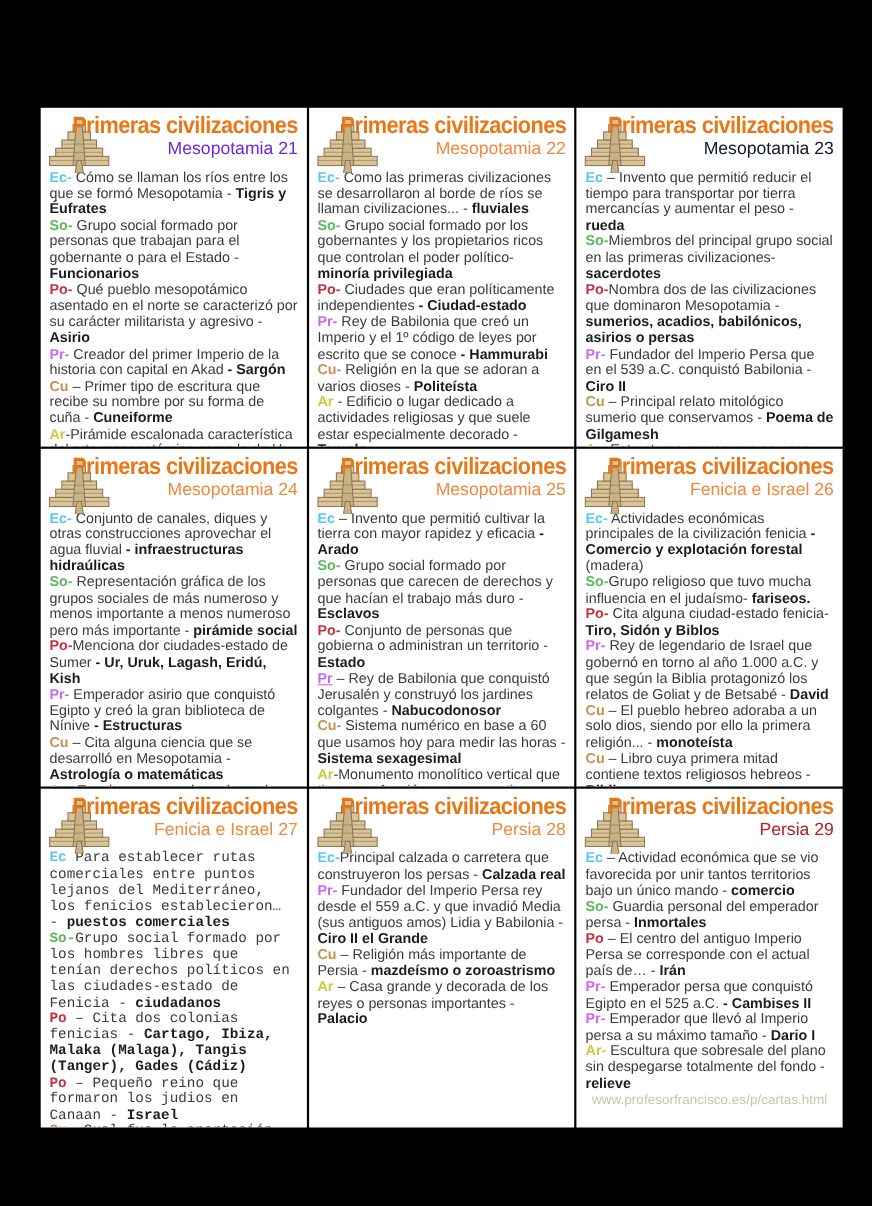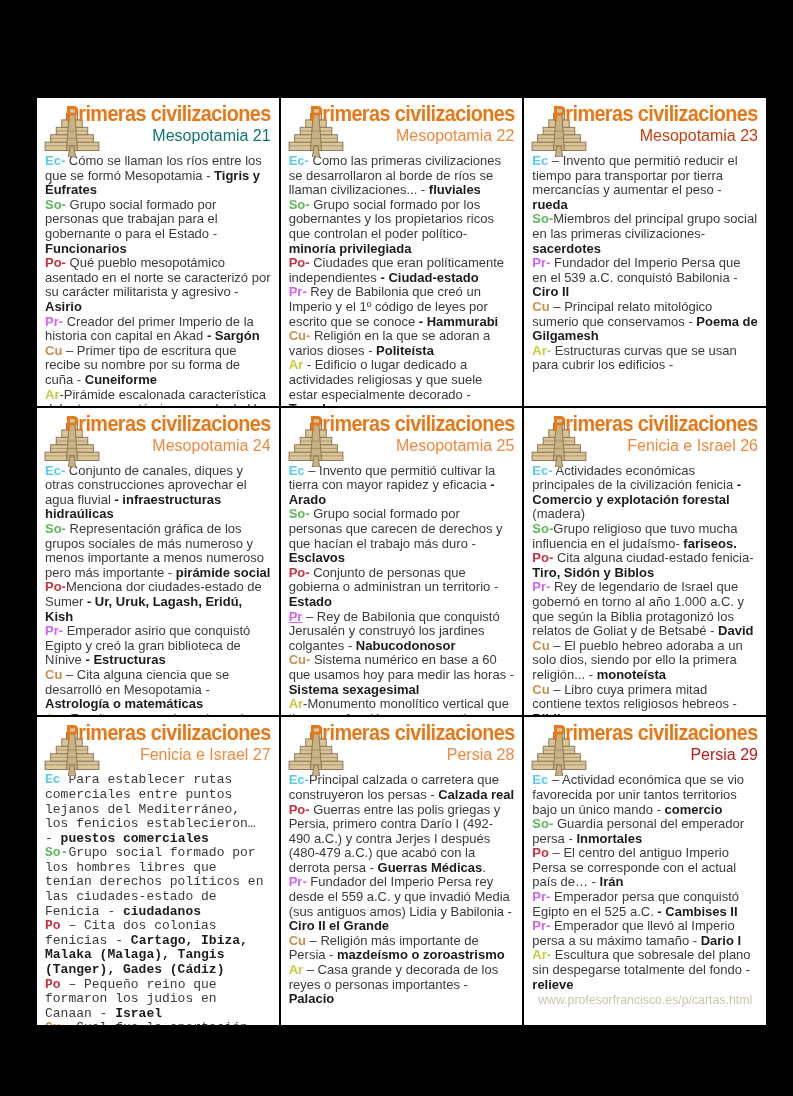--- a/index.html
+++ b/index.html
@@ -84,21 +84,21 @@
           <rect x="24" y="9" width="12" height="7"></rect>
           <rect x="26" y="4" width="8" height="5"></rect>
           <polygon points="27,9 33,9 36,49 24,49" fill="#C8B284"></polygon>
           <polygon points="28,44 32,44 34,56 26,56" fill="#C8B284"></polygon>
         </g>
         <line x1="1" y1="44" x2="59" y2="44" stroke="#8A7354" stroke-width="0.6"></line>
         <line x1="7" y1="36" x2="53" y2="36" stroke="#8A7354" stroke-width="0.6"></line>
         <line x1="13" y1="28" x2="47" y2="28" stroke="#8A7354" stroke-width="0.6"></line>
       </svg>
       <span class="card-title" style="color: rgb(232, 120, 23);">Primeras civilizaciones</span>
-      <span class="card-subtitle" style="color: #0f766e;">Mesopotamia 21</span>
+      <span class="card-subtitle" style="color: #6d28d9;">Mesopotamia 21</span>
     </div>
     <div class="card-body" style="color: rgb(58, 58, 58);">
         <div class="item"><span class="prefix" style="color: rgb(91, 200, 240);">Ec-</span> Cómo se llaman los ríos entre los que se formó Mesopotamia - <b>Tigris y Éufrates</b></div>
         <div class="item"><span class="prefix" style="color: rgb(92, 184, 92);">So-</span> Grupo social formado por personas que trabajan para el gobernante o para el Estado - <b>Funcionarios</b></div>
         <div class="item"><span class="prefix" style="color: rgb(195, 50, 64);">Po-</span> Qué pueblo mesopotámico asentado en el norte se caracterizó por su carácter militarista y agresivo - <b>Asirio</b></div>
         <div class="item"><span class="prefix" style="color: rgb(204, 102, 238);">Pr-</span> Creador del primer Imperio de la historia con capital en Akad <b>- Sargón</b></div>
         <div class="item"><span class="prefix" style="color: rgb(200, 144, 80);">Cu</span> – Primer tipo de escritura que recibe su nombre por su forma de cuña - <b>Cuneiforme</b></div>
         <div class="item"><span class="prefix" style="color: rgb(201, 201, 62);">Ar</span>-Pirámide escalonada característica del arte mesopotámico como la de Ur - </div>
       </div>
 
@@ -146,25 +146,26 @@
           <rect x="24" y="9" width="12" height="7"></rect>
           <rect x="26" y="4" width="8" height="5"></rect>
           <polygon points="27,9 33,9 36,49 24,49" fill="#C8B284"></polygon>
           <polygon points="28,44 32,44 34,56 26,56" fill="#C8B284"></polygon>
         </g>
         <line x1="1" y1="44" x2="59" y2="44" stroke="#8A7354" stroke-width="0.6"></line>
         <line x1="7" y1="36" x2="53" y2="36" stroke="#8A7354" stroke-width="0.6"></line>
         <line x1="13" y1="28" x2="47" y2="28" stroke="#8A7354" stroke-width="0.6"></line>
       </svg>
       <span class="card-title" style="color: rgb(232, 120, 23);">Primeras civilizaciones</span>
-      <span class="card-subtitle" style="color: #c2410c;">Mesopotamia 23</span>
+      <span class="card-subtitle" style="color: #0f172a;">Mesopotamia 23</span>
     </div>
     <div class="card-body" style="color: rgb(58, 58, 58);">
         <div class="item"><span class="prefix" style="color: rgb(91, 200, 240);">Ec</span> – Invento que permitió reducir el tiempo para transportar por tierra mercancías y aumentar el peso - <b>rueda</b></div>
         <div class="item"><span class="prefix" style="color: rgb(92, 184, 92);">So-</span>Miembros del principal grupo social en las primeras civilizaciones- <b>sacerdotes</b></div>
+        <div class="item"><span class="prefix" style="color: rgb(195, 50, 64);">Po-</span>Nombra dos de las civilizaciones que dominaron Mesopotamia - <b>sumerios, acadios, babilónicos, asirios o persas</b></div>
         <div class="item"><span class="prefix" style="color: rgb(204, 102, 238);">Pr-</span> Fundador del Imperio Persa que en el 539 a.C. conquistó Babilonia - <b>Ciro II</b></div>
         <div class="item"><span class="prefix" style="color: rgb(200, 144, 80);">Cu</span> – Principal relato mitológico sumerio que conservamos - <b>Poema de Gilgamesh</b></div>
         <div class="item"><span class="prefix" style="color: rgb(201, 201, 62);">Ar-</span> Estructuras curvas que se usan para cubrir los edificios - </div>
       </div>
 
   </div>
 
   <div class="card">
     <div class="card-header">
       <svg class="logo" viewBox="0 0 60 56" xmlns="http://www.w3.org/2000/svg">
@@ -304,21 +305,20 @@
         </g>
         <line x1="1" y1="44" x2="59" y2="44" stroke="#8A7354" stroke-width="0.6"></line>
         <line x1="7" y1="36" x2="53" y2="36" stroke="#8A7354" stroke-width="0.6"></line>
         <line x1="13" y1="28" x2="47" y2="28" stroke="#8A7354" stroke-width="0.6"></line>
       </svg>
       <span class="card-title" style="color: rgb(232, 120, 23);">Primeras civilizaciones</span>
       <span class="card-subtitle" style="color: rgb(240, 136, 60);">Persia 28</span>
     </div>
     <div class="card-body" style="color: rgb(58, 58, 58);">
         <div class="item"><span class="prefix" style="color: rgb(91, 200, 240);">Ec-</span>Principal calzada o carretera que construyeron los persas - <b>Calzada real</b></div>
-        <div class="item"><span class="prefix" style="color: rgb(195, 50, 64);">Po-</span>  Guerras entre las polis griegas y Persia, primero contra Darío I (492-490 a.C.) y contra Jerjes I después (480-479 a.C.) que acabó con la derrota persa - <b>Guerras Médicas</b>.</div>
         <div class="item"><span class="prefix" style="color: rgb(204, 102, 238);">Pr-</span> Fundador del Imperio Persa rey desde el 559 a.C. y que invadió Media (sus antiguos amos) Lidia y Babilonia - <b>Ciro II el Grande</b></div>
         <div class="item"><span class="prefix" style="color: rgb(200, 144, 80);">Cu</span> – Religión más importante de Persia - <b>mazdeísmo o zoroastrismo</b></div>
         <div class="item"><span class="prefix" style="color: rgb(201, 201, 62);">Ar</span> – Casa grande y decorada de los reyes o personas importantes - <b>Palacio</b></div>
       </div>
 
   </div>
 
   <div class="card">
     <div class="card-header">
       <svg class="logo" viewBox="0 0 60 56" xmlns="http://www.w3.org/2000/svg">

